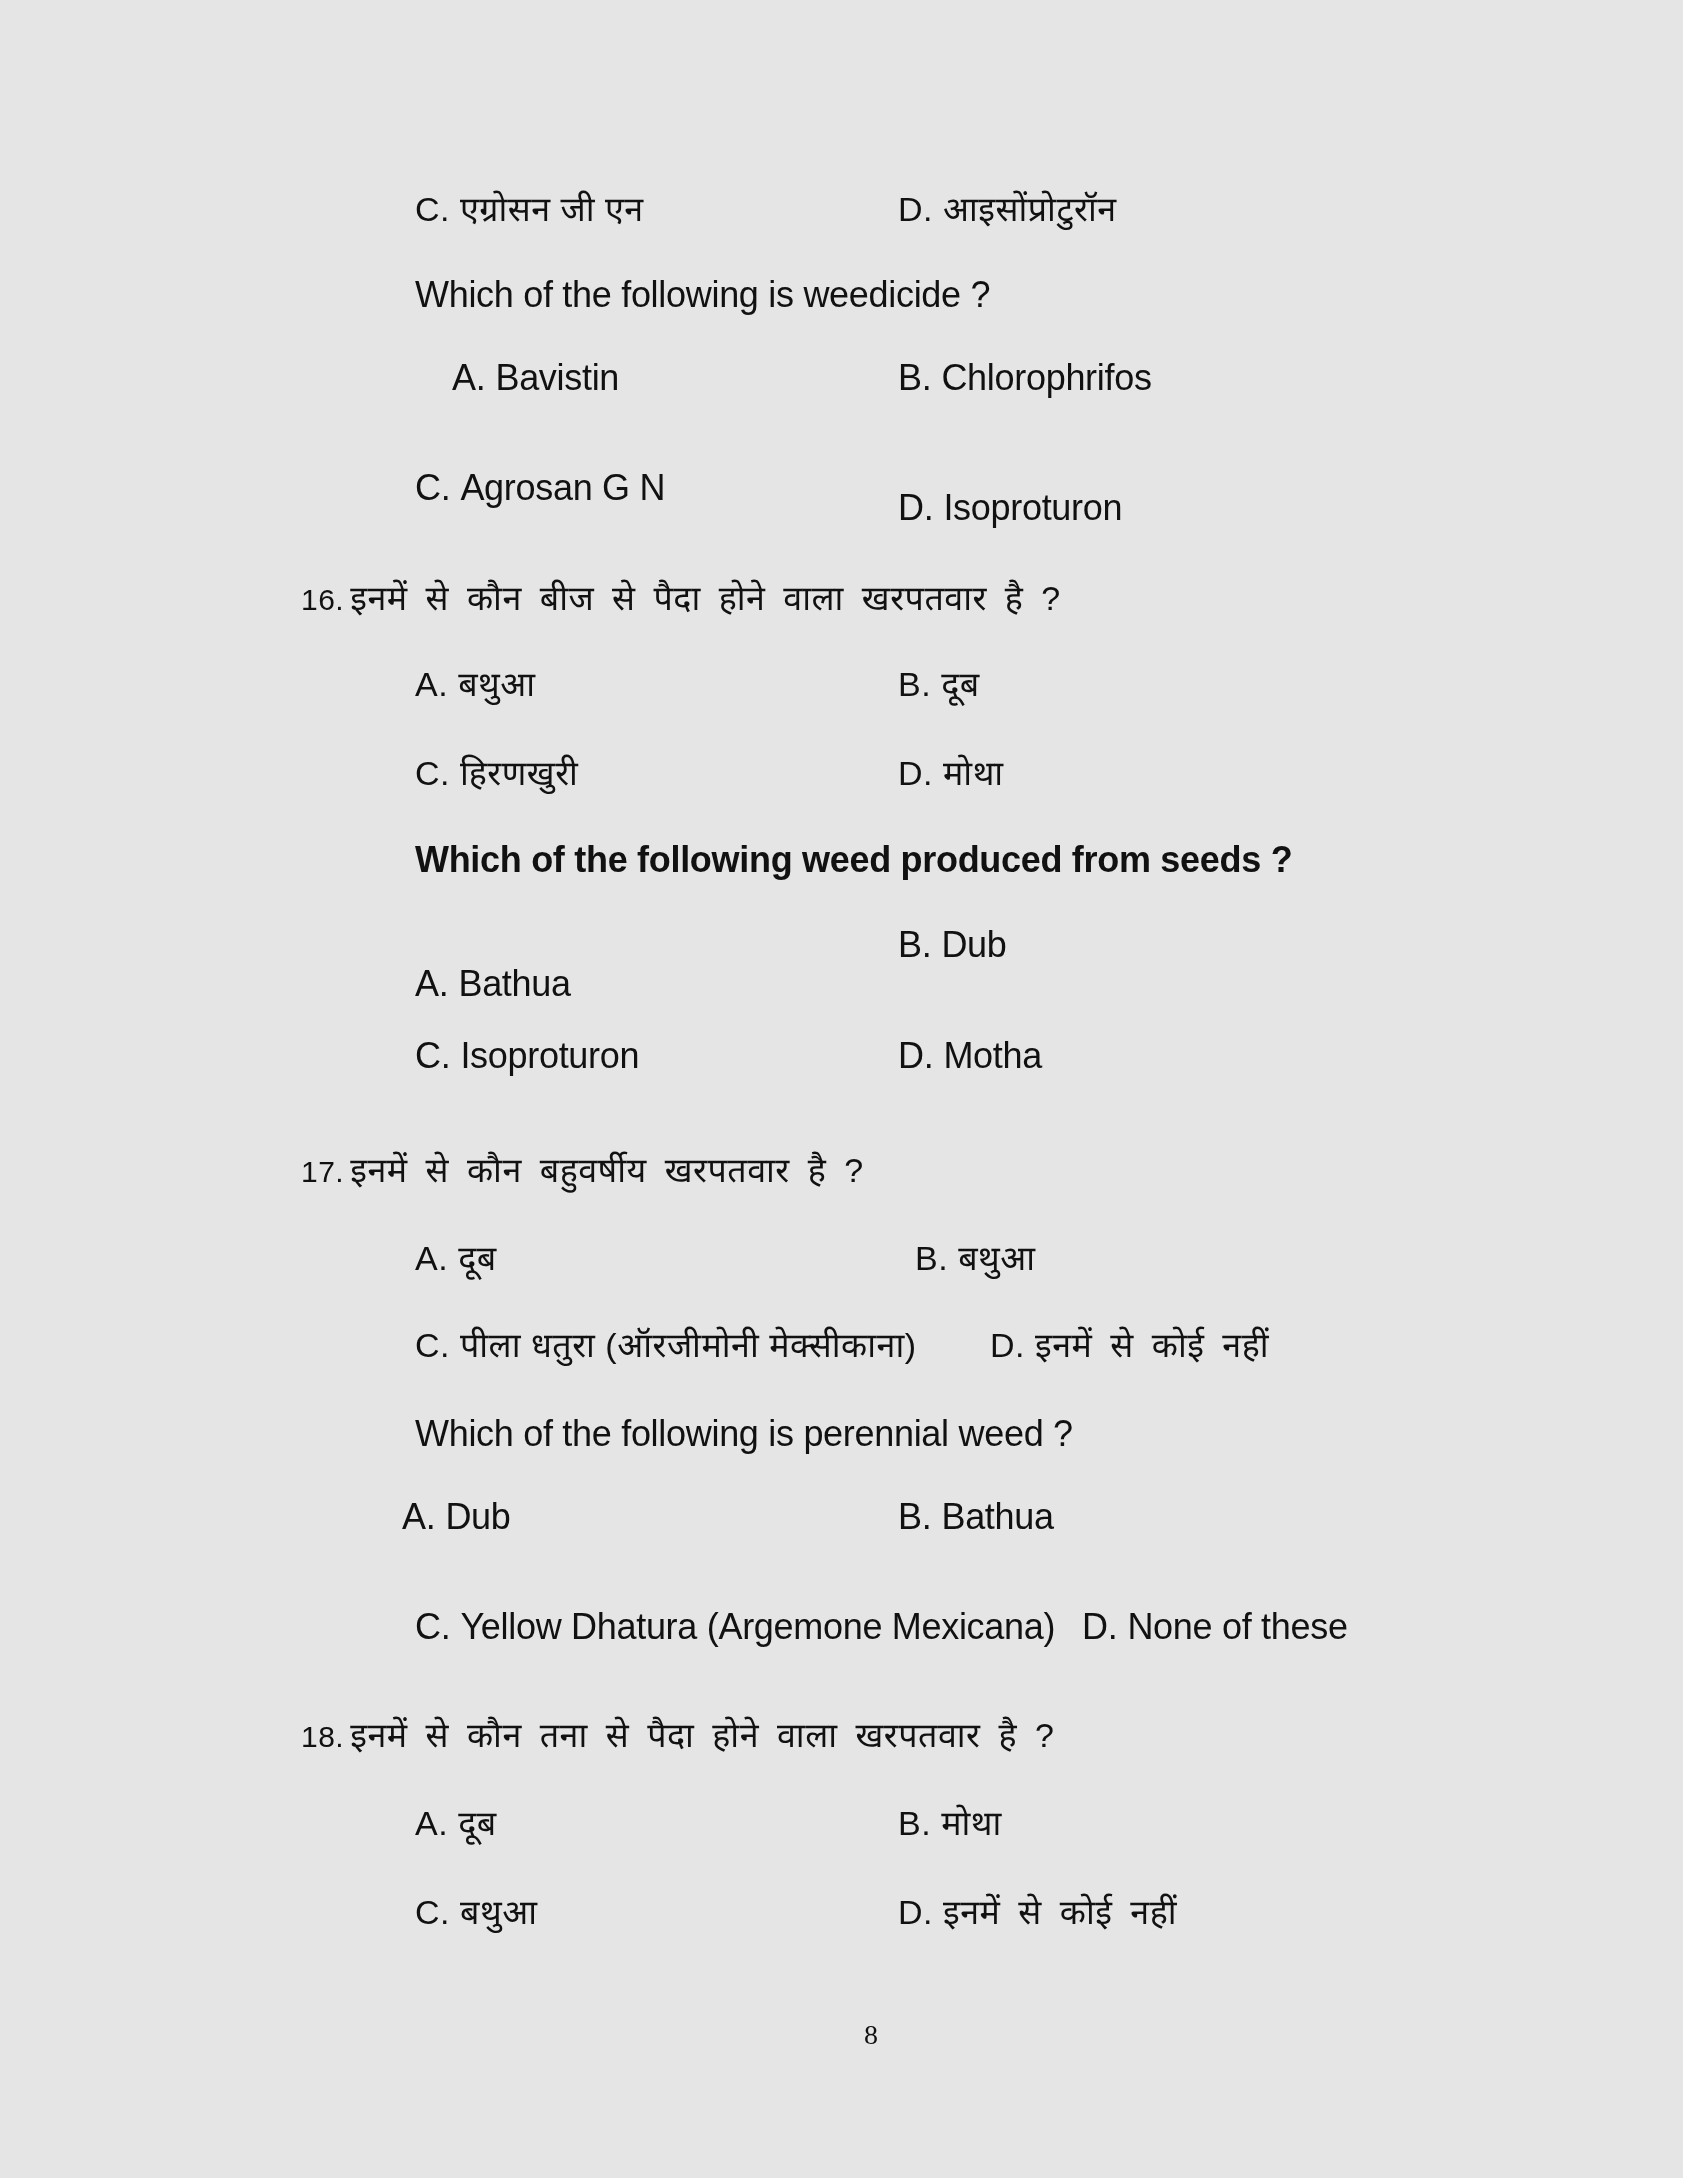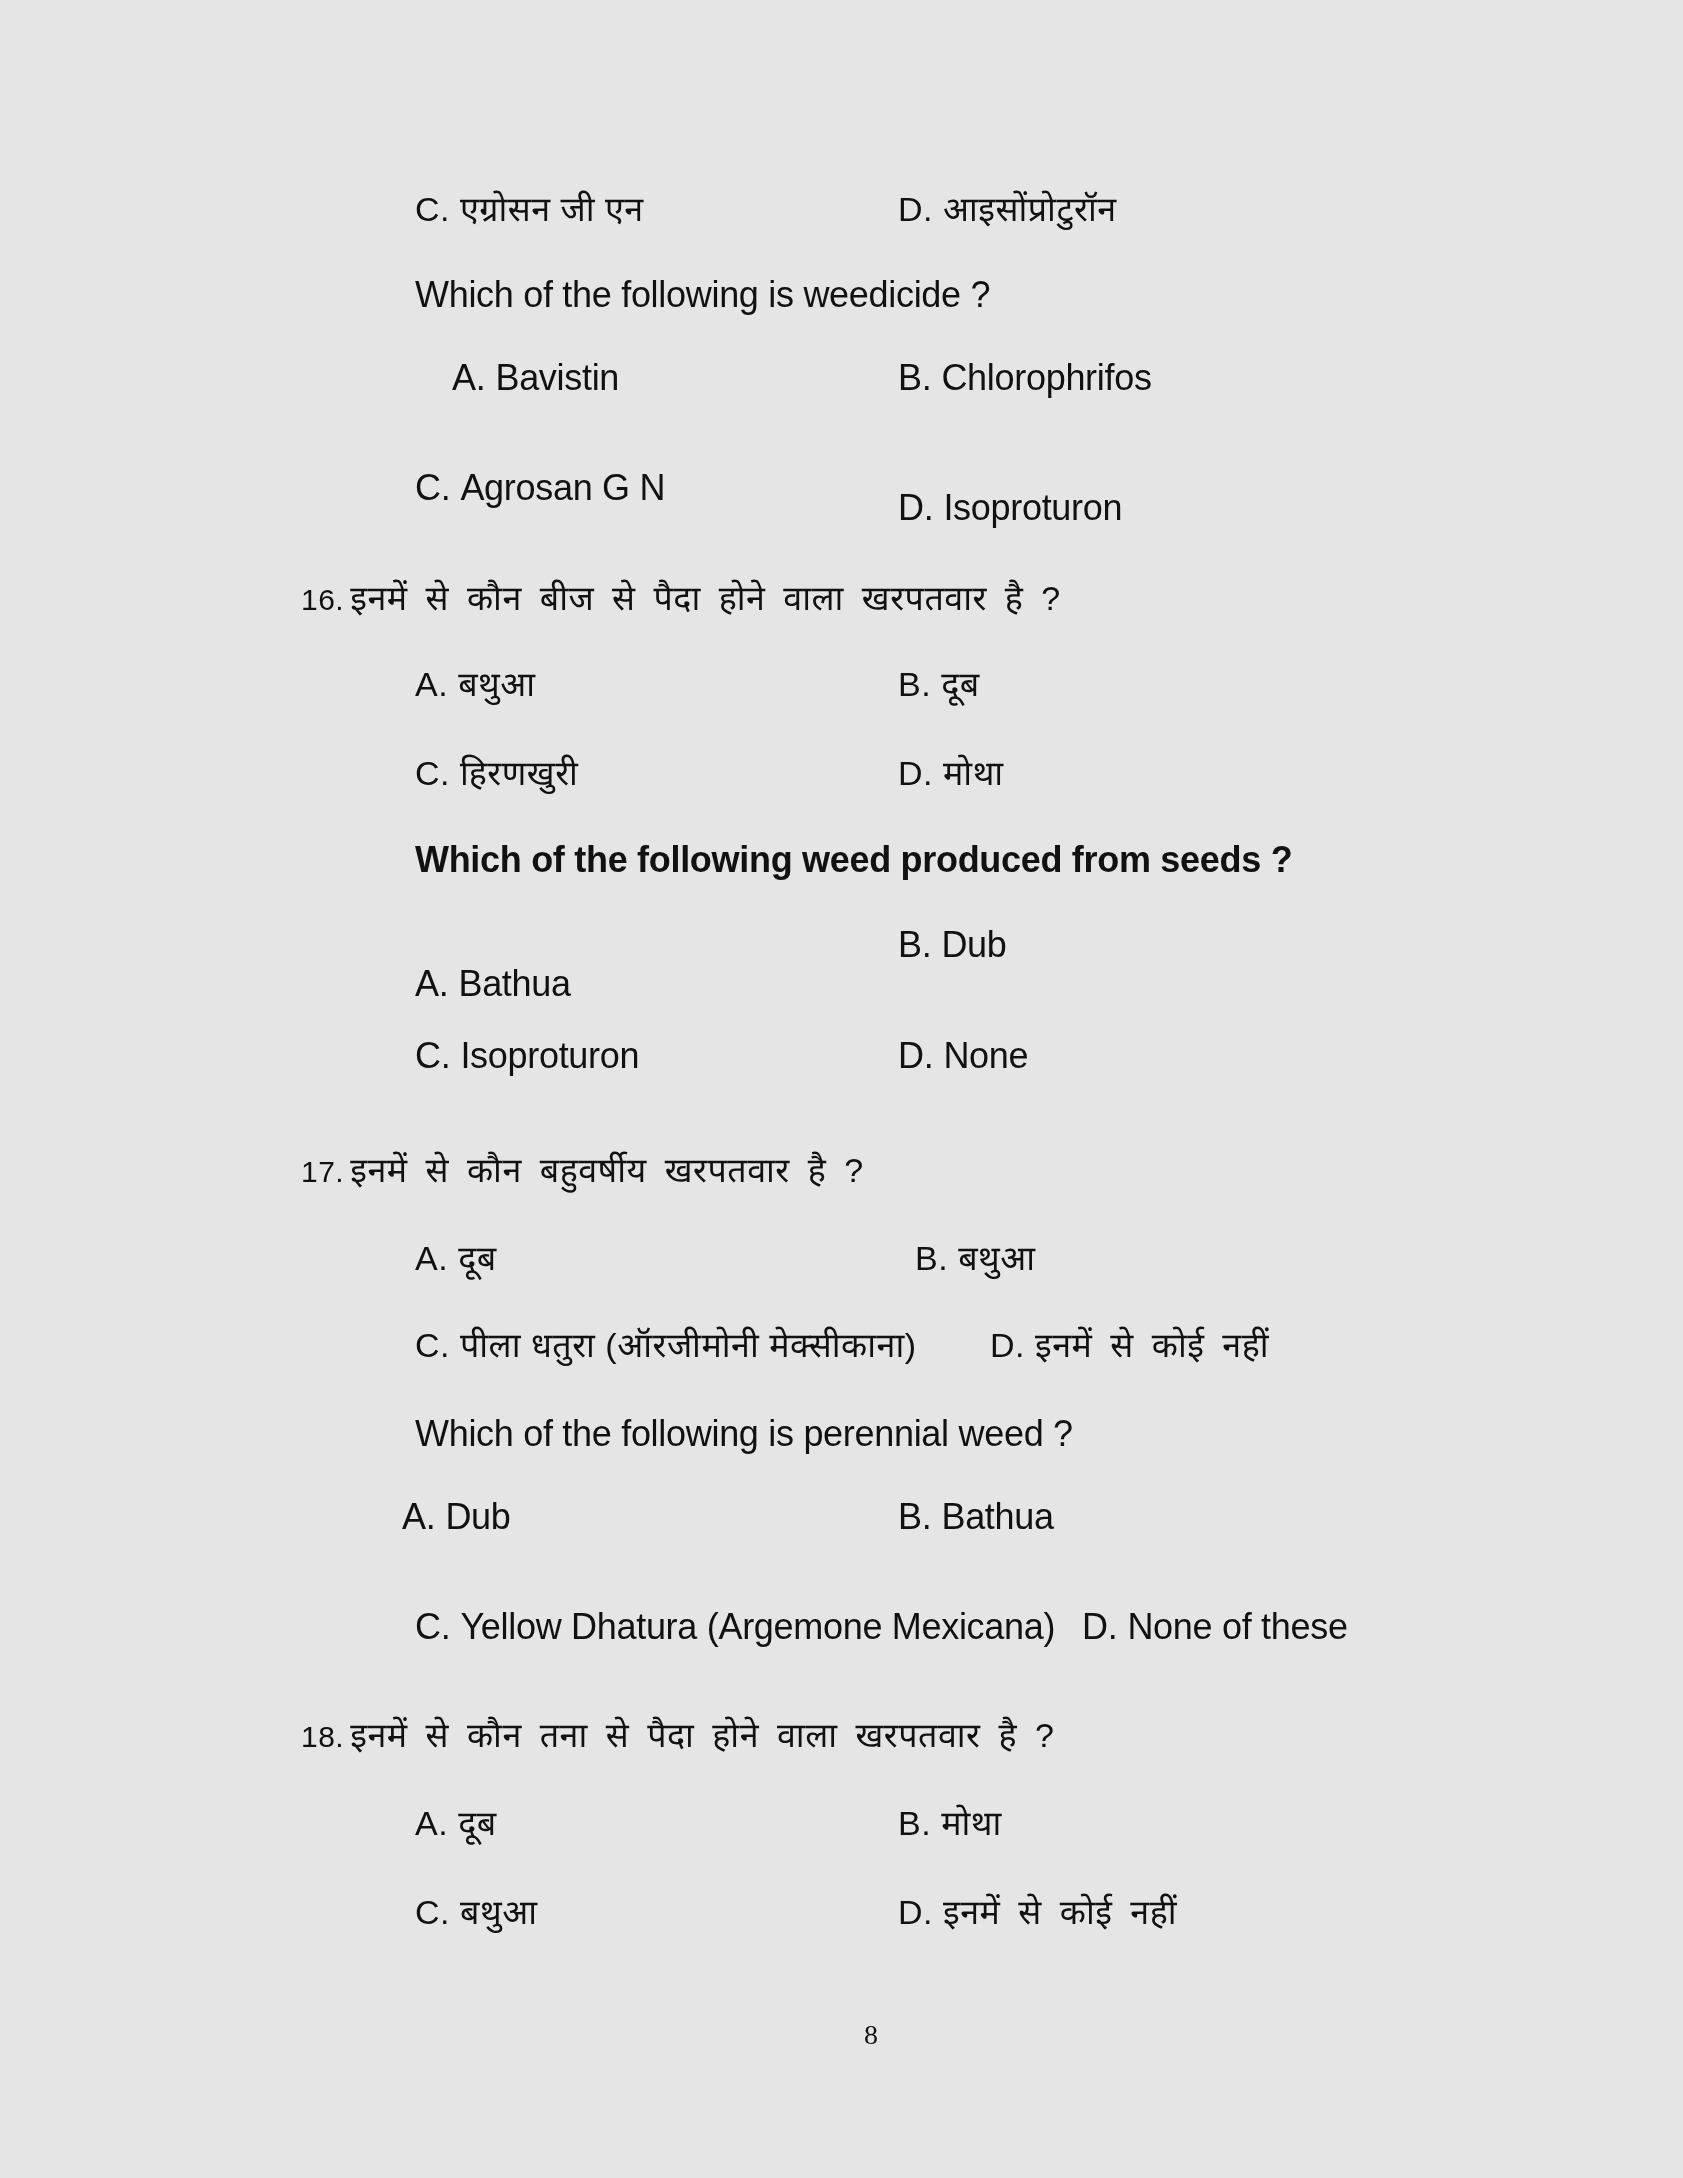--- a/index.html
+++ b/index.html
@@ -61,21 +61,21 @@
   <div class="line en" style="left:415px; top:972px;margin-top:12px;">
     <span class="opt-letter">A.</span><span>Bathua</span>
   </div>
   <div class="line en" style="left:898px; top:945px;">
     <span class="opt-letter">B.</span><span>Dub</span>
   </div>
   <div class="line en" style="left:415px; top:1056px;">
     <span class="opt-letter">C.</span><span>Isoproturon</span>
   </div>
   <div class="line en" style="left:898px; top:1056px;">
-    <span class="opt-letter">D.</span><span>None</span>
+    <span class="opt-letter">D.</span><span>Motha</span>
   </div>
 
   <div class="line hi" style="left:301px; top:1170px;">
     <span class="qnum">17.</span><span class="word-gap">इनमें से कौन बहुवर्षीय खरपतवार है ?</span>
   </div>
   <div class="line hi" style="left:415px; top:1258px;">
     <span class="opt-letter">A.</span><span>दूब</span>
   </div>
   <div class="line hi" style="left:915px; top:1258px;">
     <span class="opt-letter">B.</span><span>बथुआ</span>

